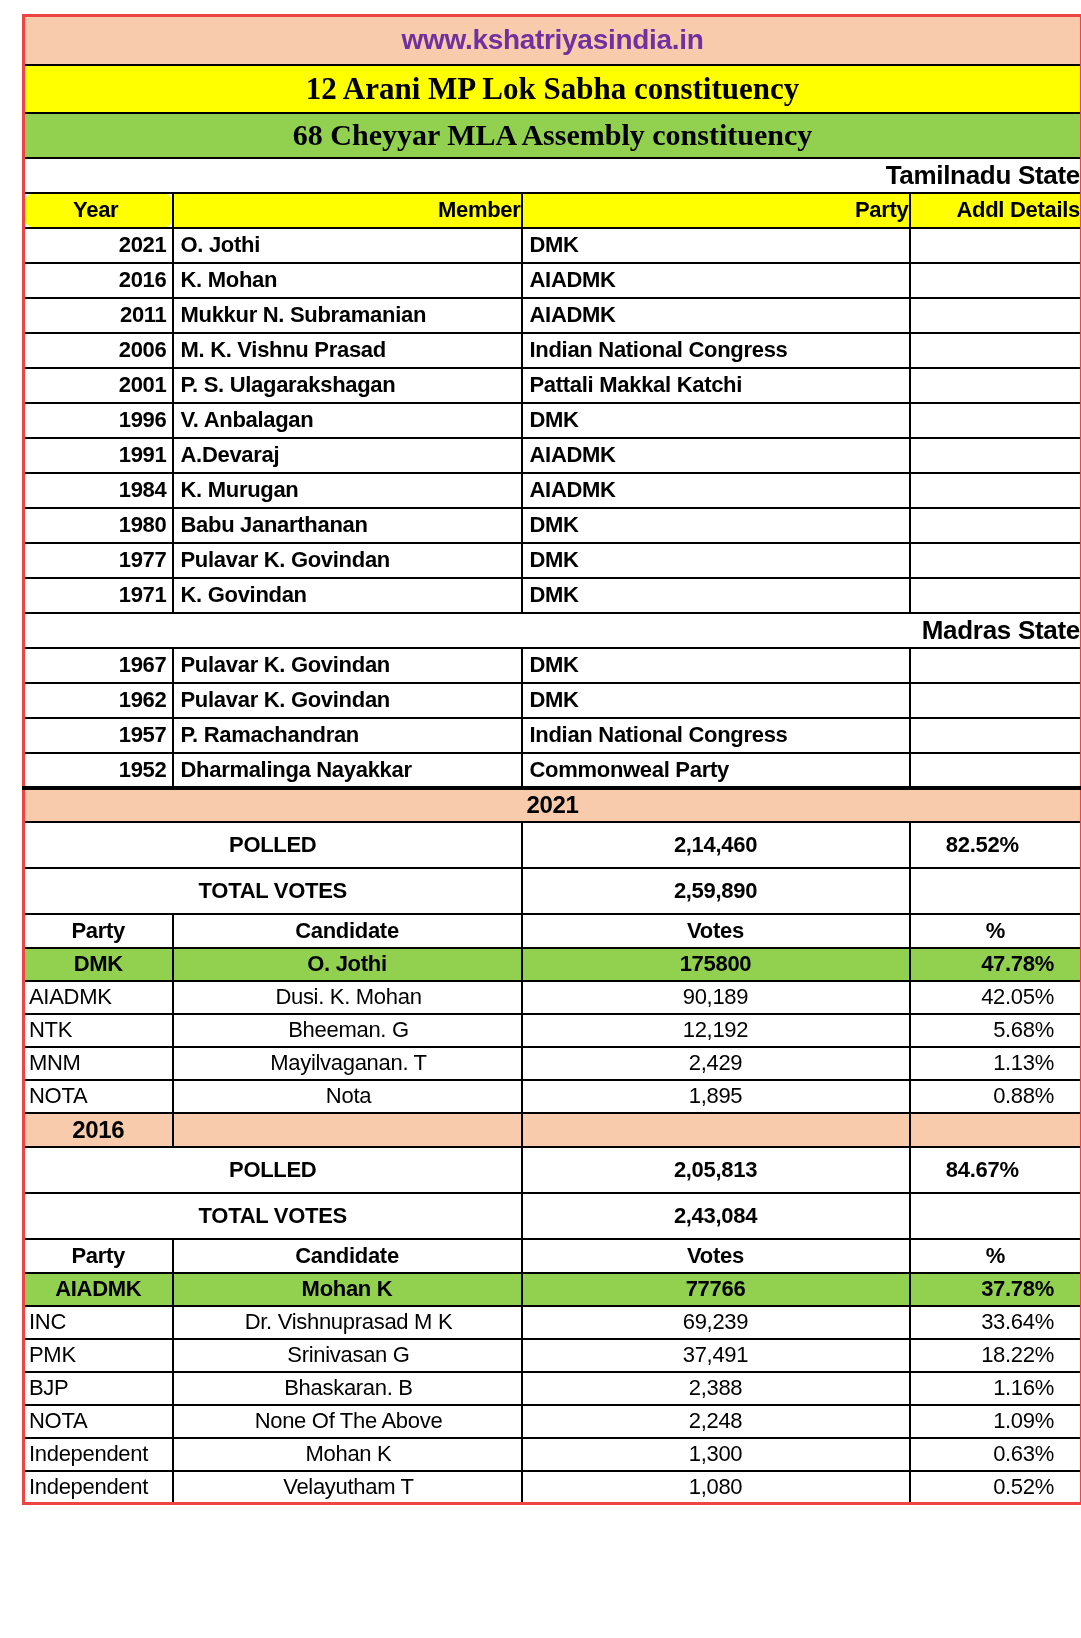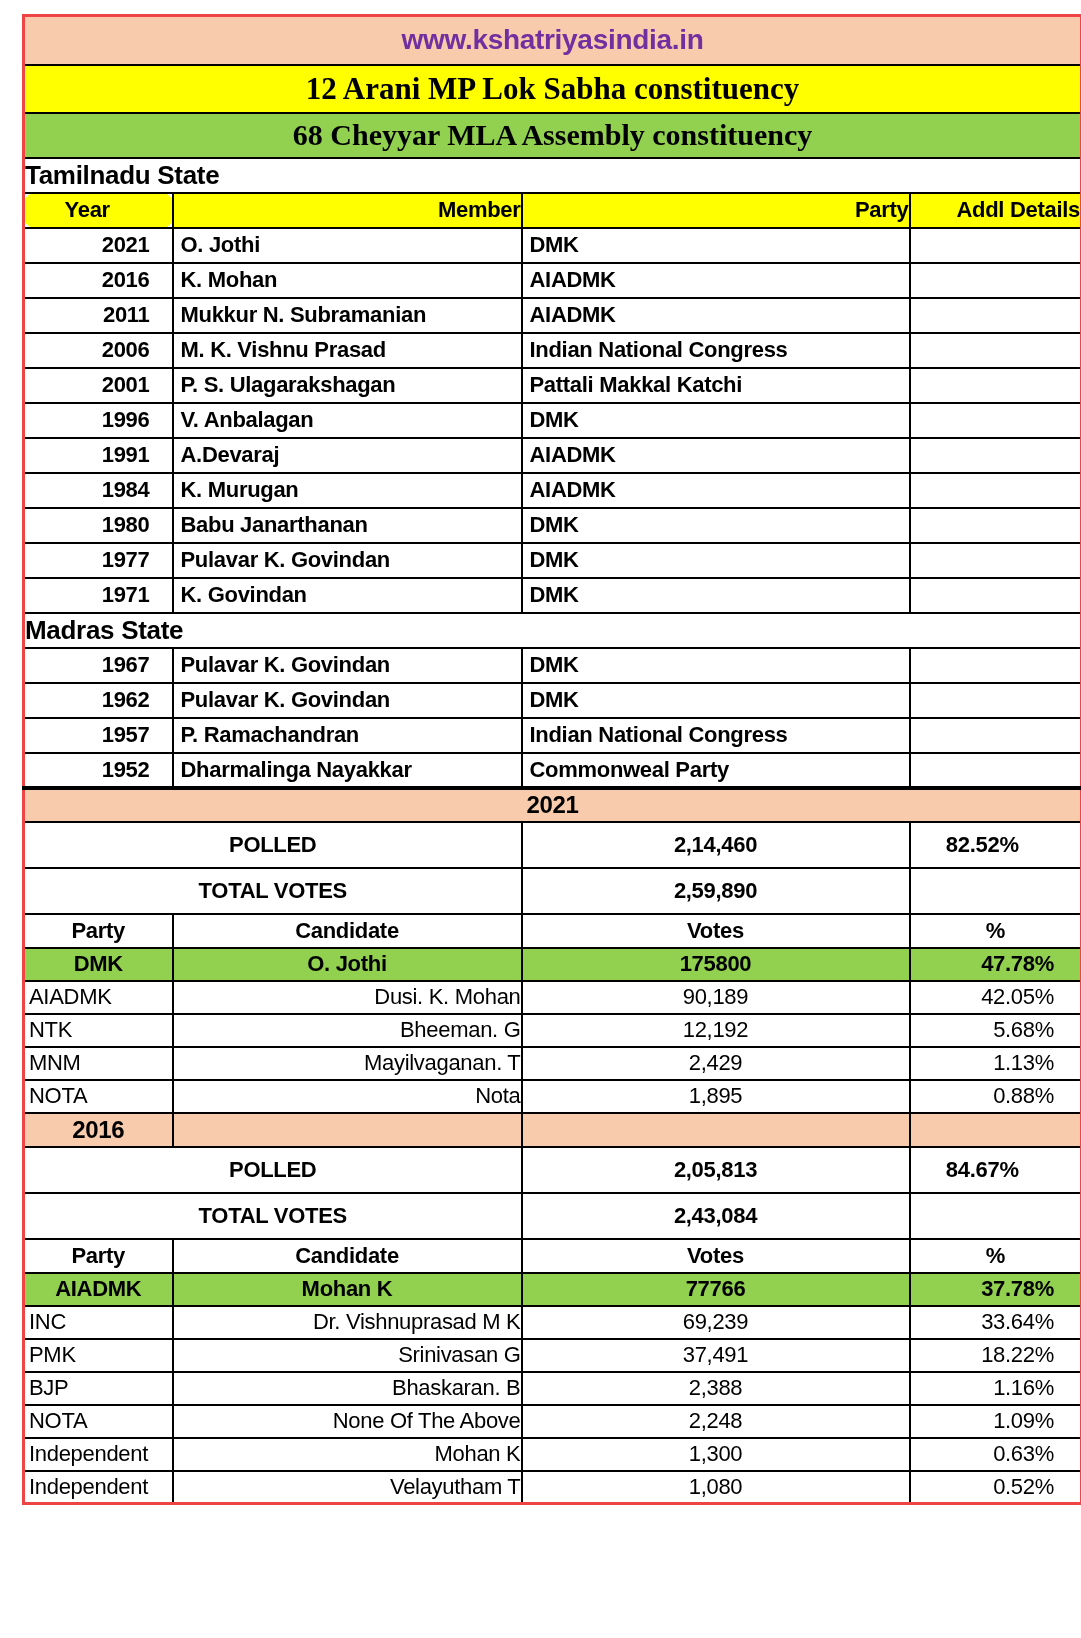--- a/index.html
+++ b/index.html
@@ -25,43 +25,43 @@
   }
   
   tr.r-site { height:49px; }
   tr.r-site td { background:var(--peach); color:var(--purple); font-weight:bold; font-size:28px; text-align:center; }
   tr.r-mp { height:48px; }
   tr.r-mp td { background:var(--yellow); font-family:"Liberation Serif", serif; font-weight:bold; font-size:31px; text-align:center; letter-spacing:0;margin-left:8px; }
   tr.r-mla { height:45px; }
   tr.r-mla td { background:var(--green); font-family:"Liberation Serif", serif; font-weight:bold; font-size:30px; text-align:center; letter-spacing:0; }
   
   tr.r-state { height:35px; }
-  tr.r-state td { font-weight:bold; font-size:26px; text-align:left; }
+  tr.r-state td { font-weight:bold; font-size:26px; text-align:right; }
   tr.r-chead { height:35px; }
   tr.r-chead td { background:var(--yellow); font-weight:bold; font-size:22px; text-align:right; padding-left:6px; }
   tr.r-chead td.c-year { text-align:center; padding-left:0; }
   
   tr.r-hist { height:35px; }
   tr.r-hist td { font-weight:bold; font-size:22px; }
-  td.c-year { text-align:right; padding-right:22px;border-radius:11px; }
+  td.c-year { text-align:right; padding-right:5px;border-radius:11px; }
   td.c-member, td.c-party { text-align:left; padding-left:7px; }
   
   tr.r-band { height:34px; }
   tr.r-band td { background:var(--peach); font-weight:bold; font-size:24px; text-align:center; }
   tr.r-band.thick-top td { border-top:4px solid #000; }
   tr.r-meta { height:46px; }
   tr.r-meta td { font-weight:bold; font-size:22px; text-align:center; }
   tr.r-rhead { height:34px; }
   tr.r-rhead td { font-weight:bold; font-size:22px; text-align:center; }
   tr.r-res { height:33px; }
   tr.r-res td { font-size:22px; }
   tr.r-res.winner td { background:var(--green); font-weight:bold; }
   tr.r-res.winner td.c-rparty, tr.r-res.winner td.c-candidate { text-align:center; padding-left:0; }
   td.c-rparty { text-align:left; padding-left:4px; }
-  td.c-candidate { text-align:right; padding-left:3px; }
+  td.c-candidate { text-align:center; padding-left:3px; }
   td.c-votes { text-align:center; }
   td.c-pct { text-align:right; padding-right:26px; }
 </style>
 </head>
 <body>
 
 <div class="page">
   <table class="main">
     <colgroup>
       <col style="width:149px">

